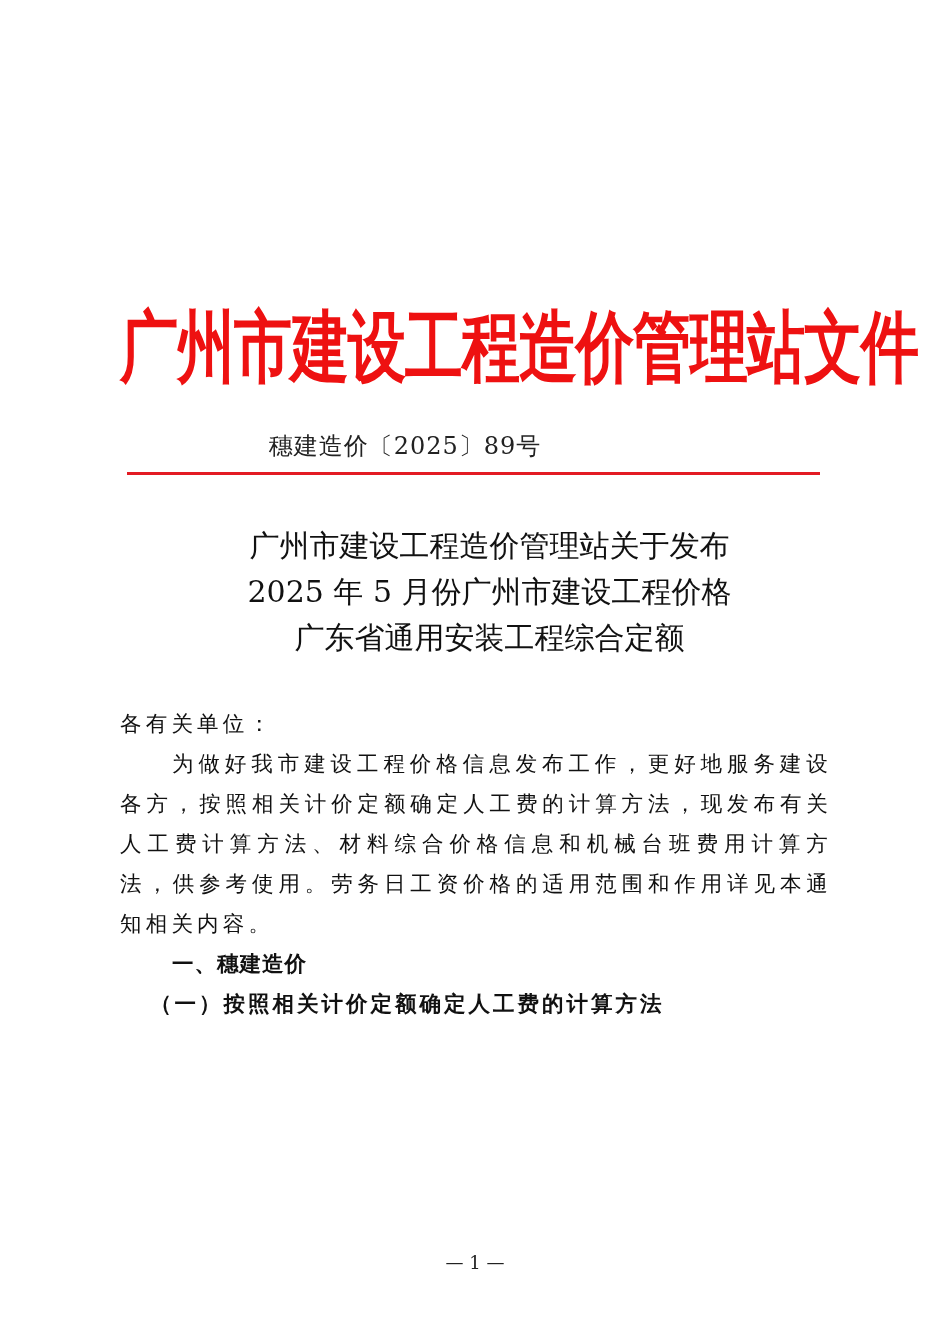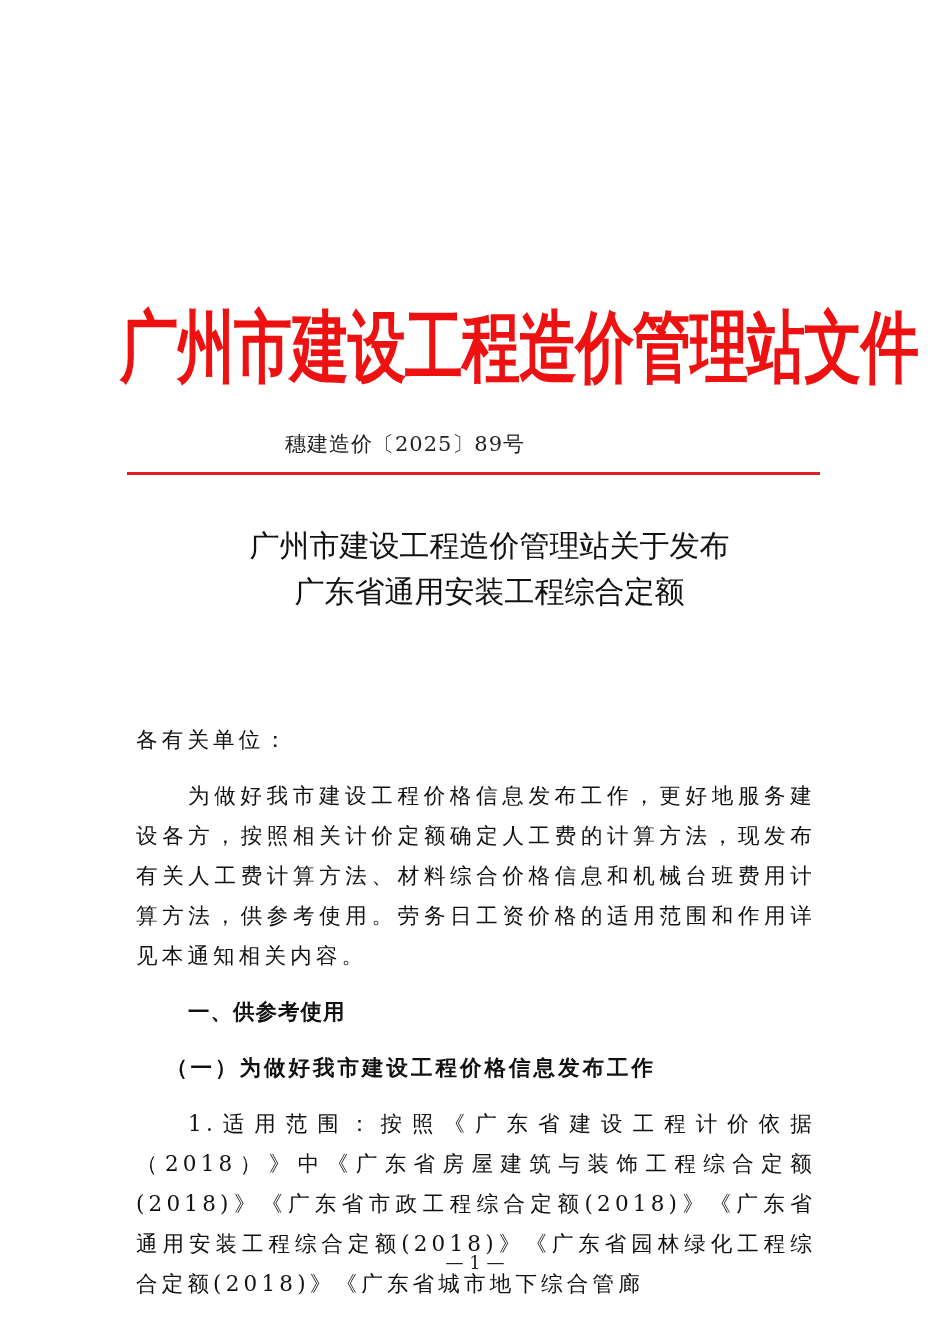--- a/index.html
+++ b/index.html
@@ -5,51 +5,51 @@
   html, body { margin: 0; padding: 0; background: #ffffff; }
   body { width: 950px; height: 1344px; position: relative; overflow: hidden;
          font-family: "DejaVu Serif", "Liberation Serif", serif; color: #111; }
   .page { position: absolute; left: 0; top: 0; width: 950px; height: 1344px; }
 
   .red-head { position: absolute; left: 120px; top: 300px; width: 710px; text-align: center;
               color: #ee1111; font-family: "DejaVu Sans", "Liberation Sans", sans-serif;
               font-size: 58px; font-weight: bold; letter-spacing: -1px;
               transform: scaleY(1.35); transform-origin: top center; line-height: 70px; white-space: nowrap; }
   .doc-no { position: absolute; left: 0; width: 810px; top: 430px; text-align: center;
-            font-size: 21px; letter-spacing: 1px; color: #222; }
+            font-size: 24px; letter-spacing: 1px; color: #222; }
   .red-rule { position: absolute; left: 127px; top: 472px; width: 693px; height: 3px; background: #e31b23; }
 
   .title { position: absolute; left: 0; width: 950px; top: 523px; text-align: center;
            font-size: 30px; line-height: 46px; color: #111; }
   .title div { white-space: nowrap; margin-left: 29px; }
 
   .body-text { position: absolute; left: 120px; width: 712px; top: 704px;
                font-size: 21.5px; line-height: 40px; text-align: justify; letter-spacing: 4.2px; }
-  .p { margin: 16px; }
+  .p { margin: 0; }
   .indent { text-indent: 52px; }
   .h1 { font-family: "DejaVu Sans", "Liberation Sans", sans-serif; font-weight: bold; text-indent: 52px; letter-spacing: 1px; }
   .h2 { text-indent: 30px; font-weight: bold; letter-spacing: 3px; }
 
   .page-num { position: absolute; left: 0; width: 950px; top: 1252px; text-align: center; font-size: 18px; color: #222; }
 </style>
 </head>
 <body>
 
 <div class="page">
   <div class="red-head">广州市建设工程造价管理站文件</div>
   <div class="doc-no">穗建造价〔2025〕89号</div>
   <div class="red-rule"></div>
 
   <div class="title">
     <div>广州市建设工程造价管理站关于发布</div>
+    <div>2025 年 5 月份广州市建设工程价格</div>
     <div>广东省通用安装工程综合定额</div>
   </div>
 
   <div class="body-text">
     <p class="p">各有关单位：</p>
     <p class="p indent">为做好我市建设工程价格信息发布工作，更好地服务建设各方，按照相关计价定额确定人工费的计算方法，现发布有关人工费计算方法、材料综合价格信息和机械台班费用计算方法，供参考使用。劳务日工资价格的适用范围和作用详见本通知相关内容。</p>
-    <p class="p h1">一、供参考使用</p>
-    <p class="p h2">（一）为做好我市建设工程价格信息发布工作</p>
-    <p class="p indent">1.适用范围：按照《广东省建设工程计价依据（2018）》中《广东省房屋建筑与装饰工程综合定额(2018)》《广东省市政工程综合定额(2018)》《广东省通用安装工程综合定额(2018)》《广东省园林绿化工程综合定额(2018)》《广东省城市地下综合管廊</p>
+    <p class="p h1">一、穗建造价</p>
+    <p class="p h2">（一）按照相关计价定额确定人工费的计算方法</p>
   </div>
 
   <div class="page-num">— 1 —</div>
 </div>
 
 </body></html>

